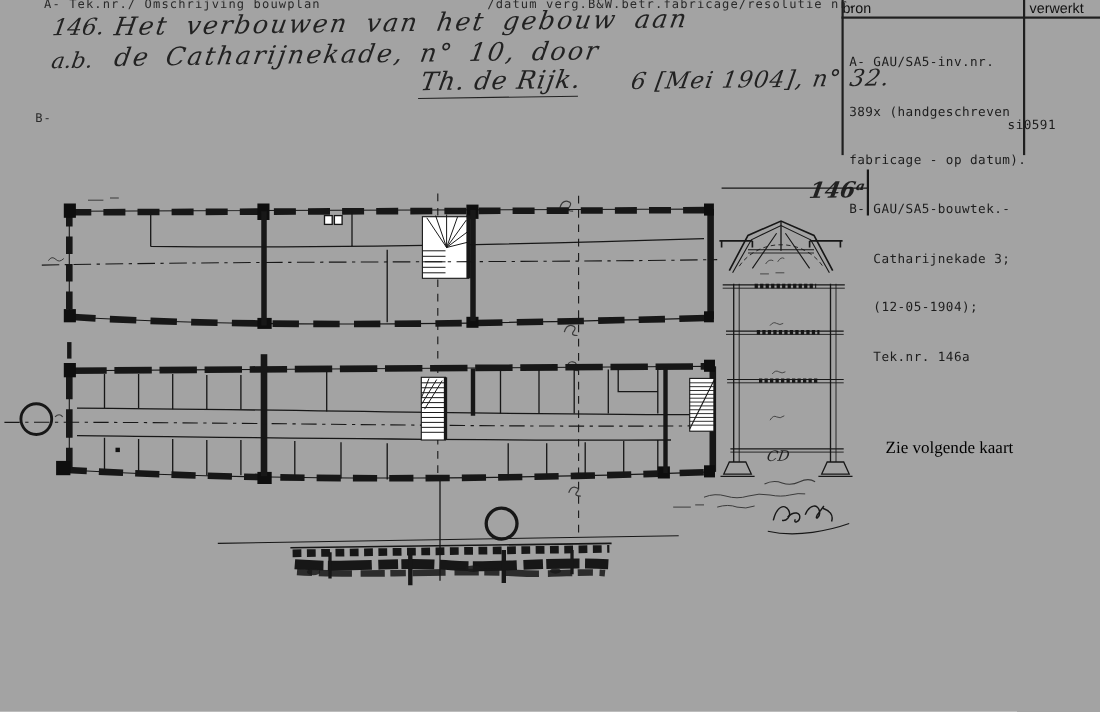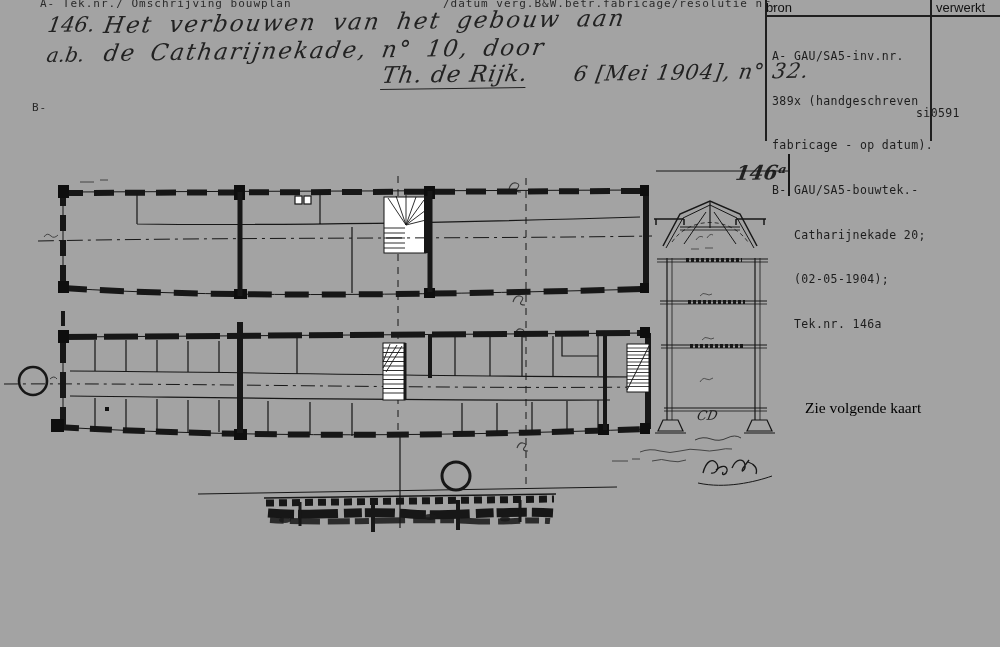--- a/index.html
+++ b/index.html
@@ -31,22 +31,22 @@
     <div class="vline" style="left:765px;top:0;height:141px;"></div>
     <div class="vline" style="left:930px;top:0;height:141px;"></div>
     <div class="hline" style="left:765px;top:15px;width:235px;"></div>
     <div class="abs sans tbl-head" style="left:766px;top:0px;width:164px;text-align:left;">bron</div>
     <div class="abs sans tbl-head" style="left:936px;top:0px;">verwerkt</div>
     <div class="abs mono tbl-body" style="left:772px;top:19px;">
       <div>A- GAU/SA5-inv.nr.</div>
       <div>389x (handgeschreven</div>
       <div>fabricage - op datum).</div>
       <div>B- GAU/SA5-bouwtek.-</div>
-      <div>   Catharijnekade 20;</div>
-      <div>   (02-05-1904);</div>
+      <div>   Catharijnekade 3;</div>
+      <div>   (12-05-1904);</div>
       <div>   Tek.nr. 146a</div>
     </div>
     <div class="abs mono tbl-body" style="left:916px;top:106px;">si0591</div>
   </div>
 
   <div class="abs hw" style="left:46px;top:13px;font-size:21px;">146.</div>
   <div class="abs hw" style="left:102px;top:12px;font-size:23px;letter-spacing:2px;word-spacing:7px;">Het verbouwen van het gebouw aan</div>
   <div class="abs hw" style="left:45px;top:43px;font-size:20px;">a.b.</div>
   <div class="abs hw" style="left:102px;top:40px;font-size:23px;letter-spacing:2px;word-spacing:5px;">de Catharijnekade, n° 10, door</div>
   <div class="abs hw underlined" style="left:380px;top:62px;font-size:23px;letter-spacing:1px;">Th. de Rijk.</div>

